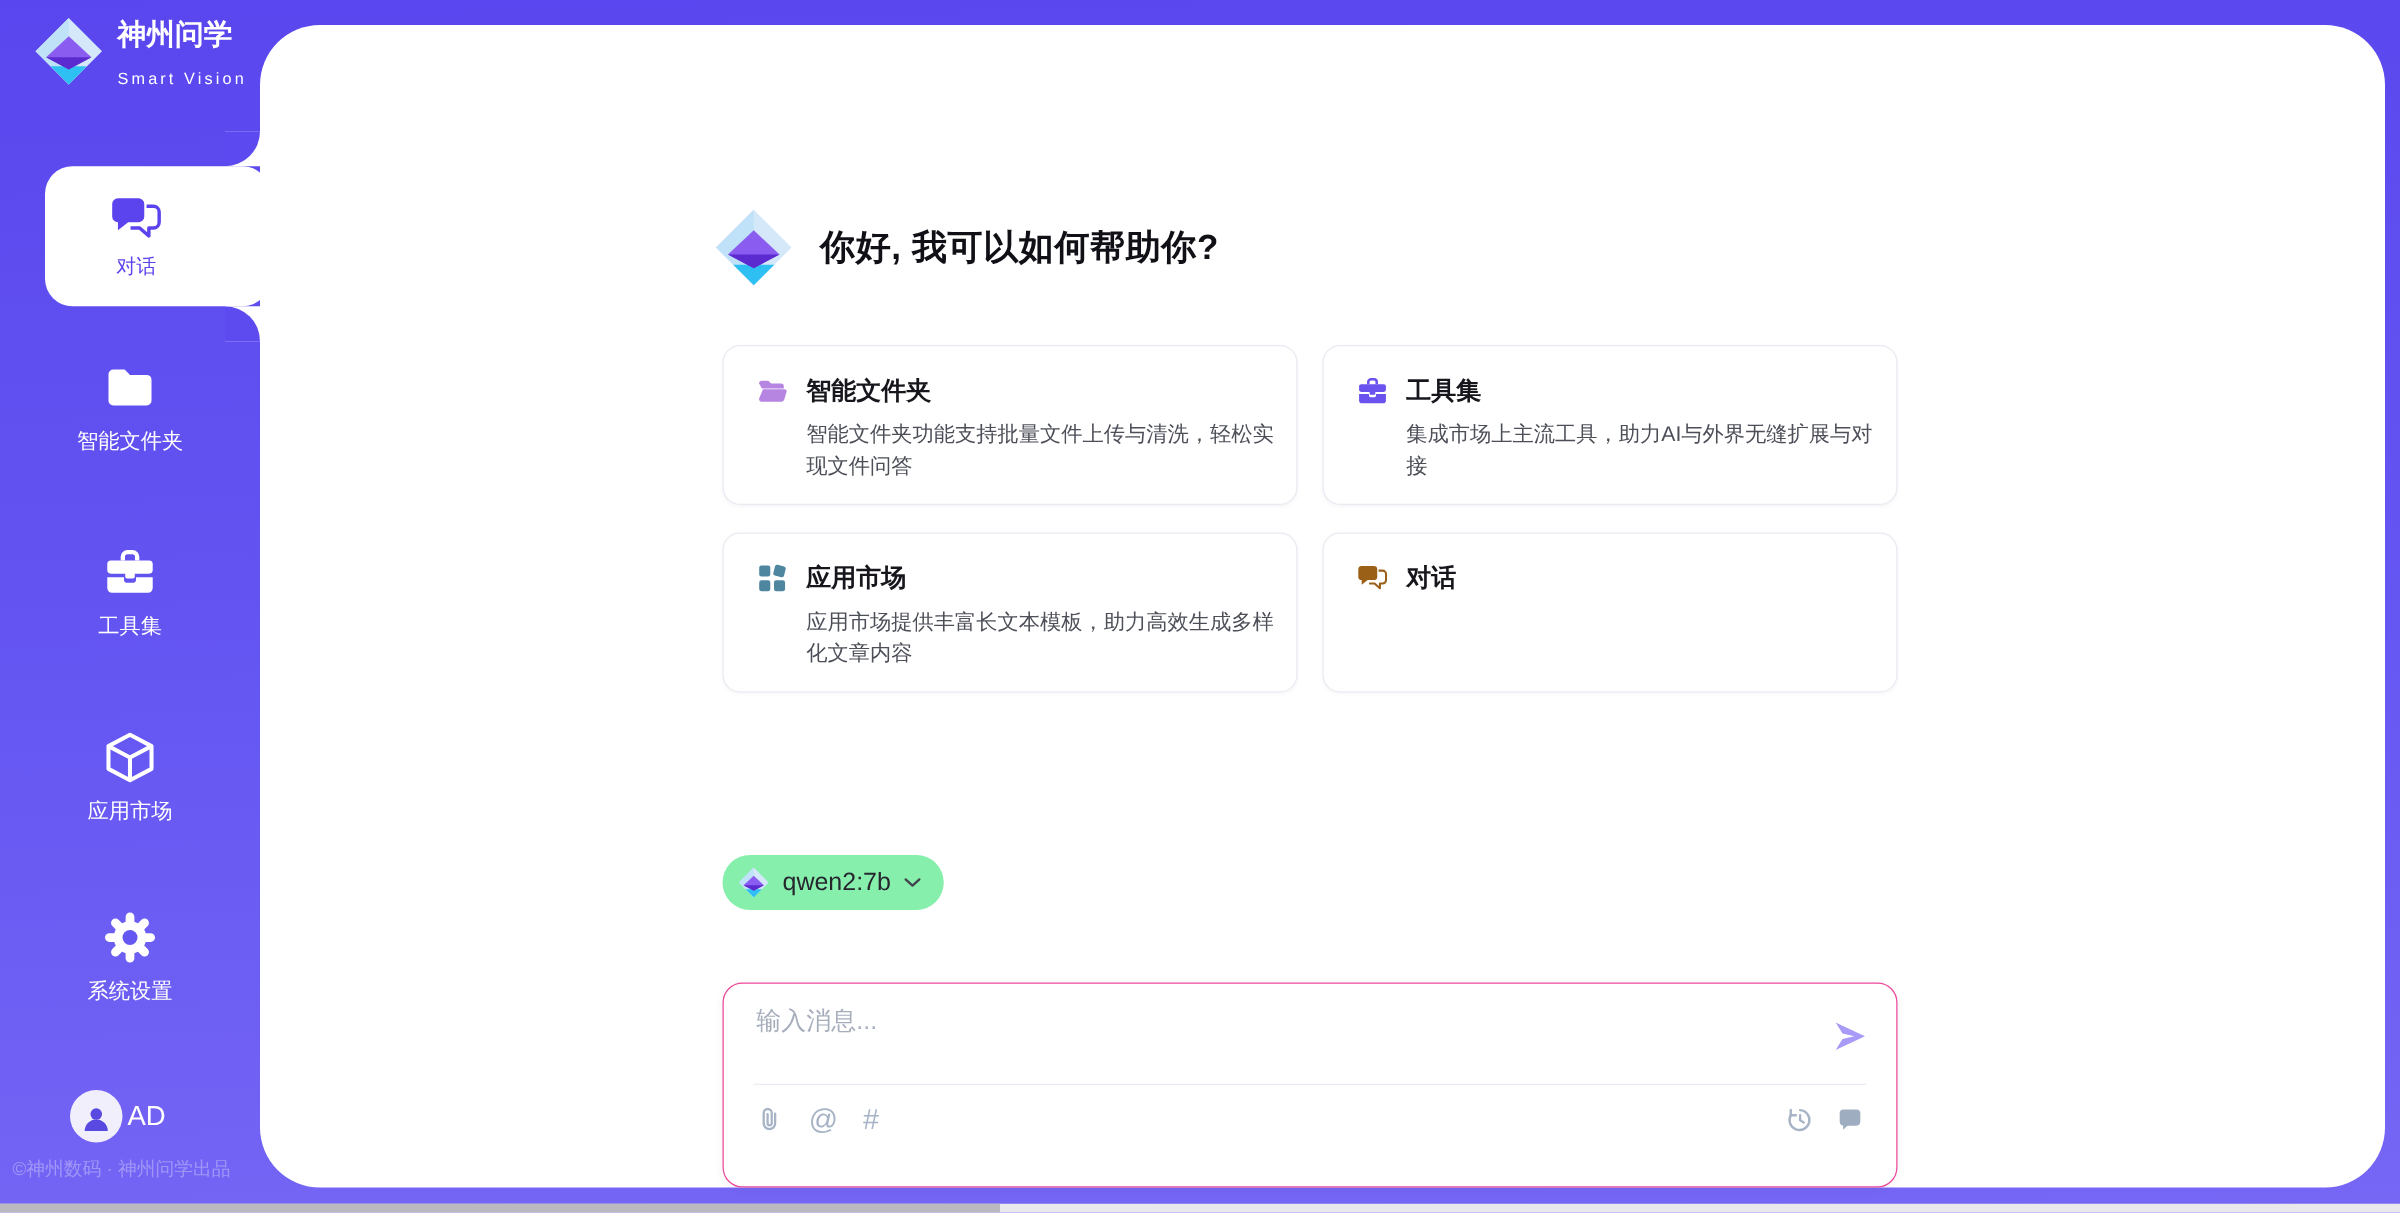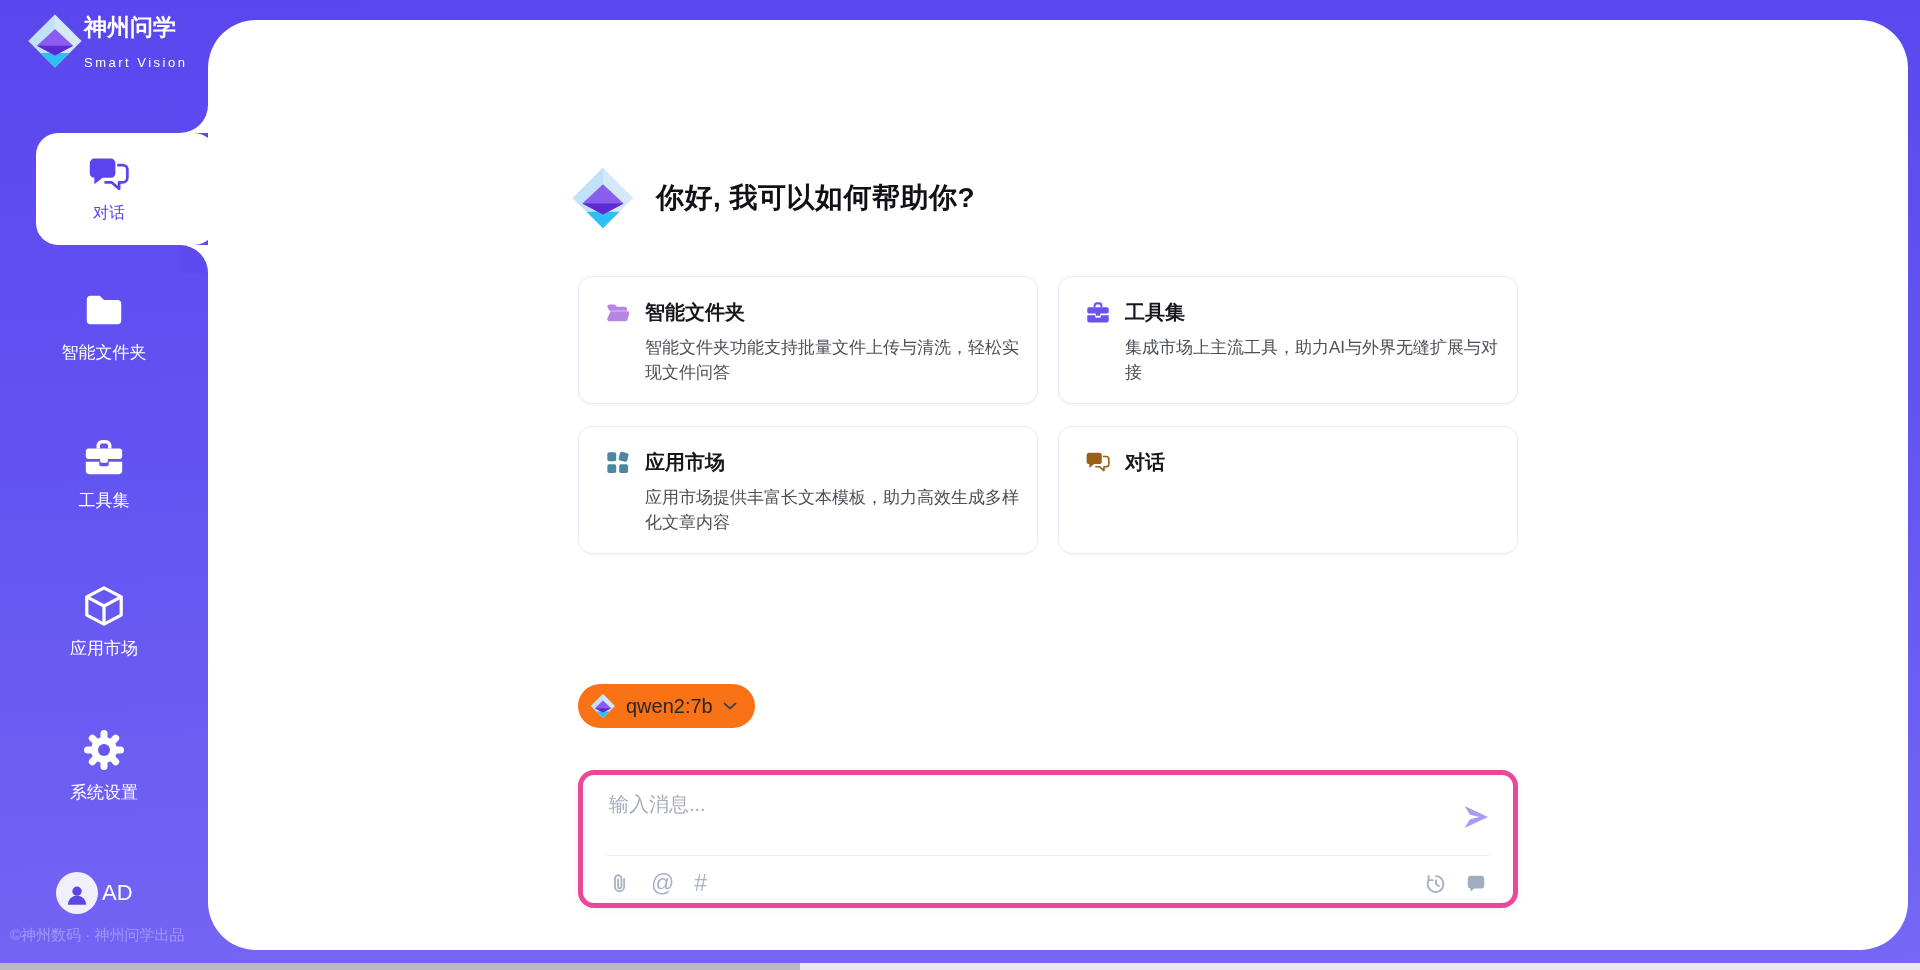--- a/index.html
+++ b/index.html
@@ -25,43 +25,43 @@
   .feature-card { height:128px; background:#fff; border:1px solid #e9ebf2; border-radius:14px;
     padding:22px 26px; cursor:pointer; box-shadow:0 1px 3px rgba(25,30,60,.04); }
   .card-head { display:flex; align-items:center; gap:14px; }
   .card-head .c-icon { width:26px; height:26px; flex:0 0 26px; }
   .card-title { font-size:20px; font-weight:700; color:#16161c; }
   .card-desc { margin:10px 0 0 40px; width:374px; font-size:17px; line-height:1.45; color:#4c4f58; }
 
   
   .model-pill { position:absolute; top:664px; left:0; height:44px;
     display:inline-flex; align-items:center; gap:10px; padding:0 18px 0 12px;
-    background:#f97316; border-radius:22px; cursor:pointer; }
+    background:#86efac; border-radius:22px; cursor:pointer; }
   .model-pill .m-logo { width:26px; height:26px; }
   .model-name { font-size:20px; color:#26262e; }
 
   
-  .composer { position:absolute; top:750px; left:0; width:940px; height:138px;
-    background:#fff; border:5px solid #ec4899; border-radius:16px;
+  .composer { position:absolute; top:766px; left:0; width:940px; height:164px;
+    background:#fff; border:1px solid #ec4899; border-radius:16px;
     box-shadow:0 2px 8px rgba(30,35,70,.05); }
   .composer textarea { position:absolute; left:26px; top:16px; width:840px; height:52px;
     border:none; outline:none; resize:none; background:transparent;
     font-family:inherit; font-size:20px; color:#30323a; }
   .composer textarea::placeholder { color:#a6aebc; }
   .send-btn { position:absolute; right:22px; top:28px; width:30px; height:30px;
     border:none; background:none; cursor:pointer; }
   .composer .divider { position:absolute; left:24px; right:24px; top:80px; height:1px; background:#e9ecf2; }
   .composer-toolbar { position:absolute; left:26px; right:26px; top:93px; height:30px;
     display:flex; justify-content:space-between; align-items:center; }
   .tool-group { display:flex; align-items:center; gap:20px; }
   .tool-btn { border:none; background:none; cursor:pointer; display:flex; align-items:center; }
   .glyph-tool { font-size:23px; color:#a7b3c6; line-height:1; font-weight:400; }
 
   
-  .brand { position:absolute; left:26px; top:12px; display:flex; align-items:flex-start; z-index:2; }
+  .brand { position:absolute; left:26px; top:12px; display:flex; align-items:flex-start; gap:10px; z-index:2; }
   .brand-logo { width:58px; height:58px; }
   .brand-name { font-size:23px; font-weight:700; color:#fff; }
   .brand-sub { font-size:13px; color:#fff; letter-spacing:2.5px; margin-top:12px; }
 
   .tab-active { position:absolute; left:36px; top:133px; width:180px; height:112px;
     background:#fff; border-radius:22px; z-index:3; cursor:pointer;
     display:flex; flex-direction:column; align-items:center; justify-content:center;
     gap:5px; padding-right:34px; }
   .tab-active .t-label { font-size:16px; color:#5b43ee; font-weight:500; }
   .conn { position:absolute; left:180px; width:28px; height:28px; background:#fff; z-index:2; }

